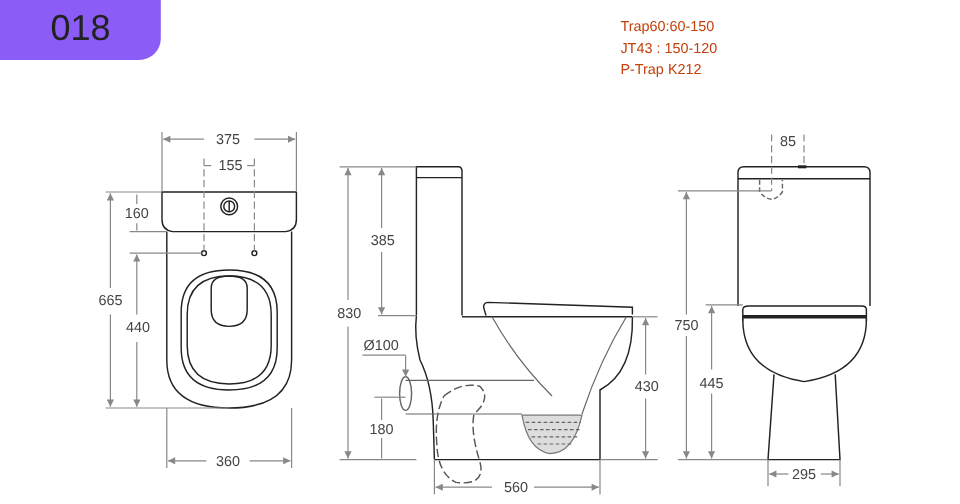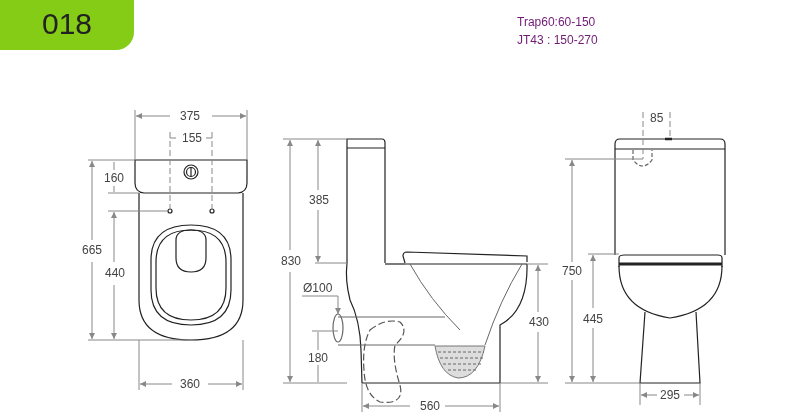--- a/index.html
+++ b/index.html
@@ -1,35 +1,36 @@
 <!DOCTYPE html>
 <html><head>
 <meta charset="utf-8">
 <style>
   html, body { margin: 0; padding: 0; background: #ffffff; }
   body { width: 800px; height: 420px; position: relative; overflow: hidden;
          font-family: "Liberation Sans", sans-serif; color: #333; }
   .model-tab { position: absolute; left: 0; top: 0; width: 134px; height: 50px;
-               background: #84cc16; border-bottom-right-radius: 18px; }
+               background: #8b5cf6; border-bottom-right-radius: 18px; }
   .model-tab span { position: absolute; left: 42px; top: 7px; font-size: 30px; color: #222; }
-  .trap-notes { position: absolute; left: 517px; top: 13px; font-size: 12px; color: #701a75; }
+  .trap-notes { position: absolute; left: 517px; top: 13px; font-size: 12px; color: #c2410c; }
   .trap-notes div { height: 18px; line-height: 18px; }
   svg { position: absolute; left: 0; top: 0; }
   .dim { font-family: "Liberation Sans", sans-serif; font-size: 12px; fill: #444; }
 </style>
 </head>
 <body>
 
 <div class="model-tab">
   <span>018</span>
 </div>
 
 <div class="trap-notes">
   <div>Trap60:60-150</div>
-  <div>JT43  : 150-270</div>
+  <div>JT43  : 150-120</div>
+  <div>P-Trap K212</div>
 </div>
 
 <svg width="800" height="420" viewBox="0 0 800 420">
   <defs>
     <marker id="ar" viewBox="0 0 10 10" refX="10" refY="5" markerWidth="10" markerHeight="6" orient="auto-start-reverse">
       <path d="M0,0 L10,5 L0,10 z" fill="#888"></path>
     </marker>
   </defs>
 
   <g fill="none" stroke="#222" stroke-width="1.2">

